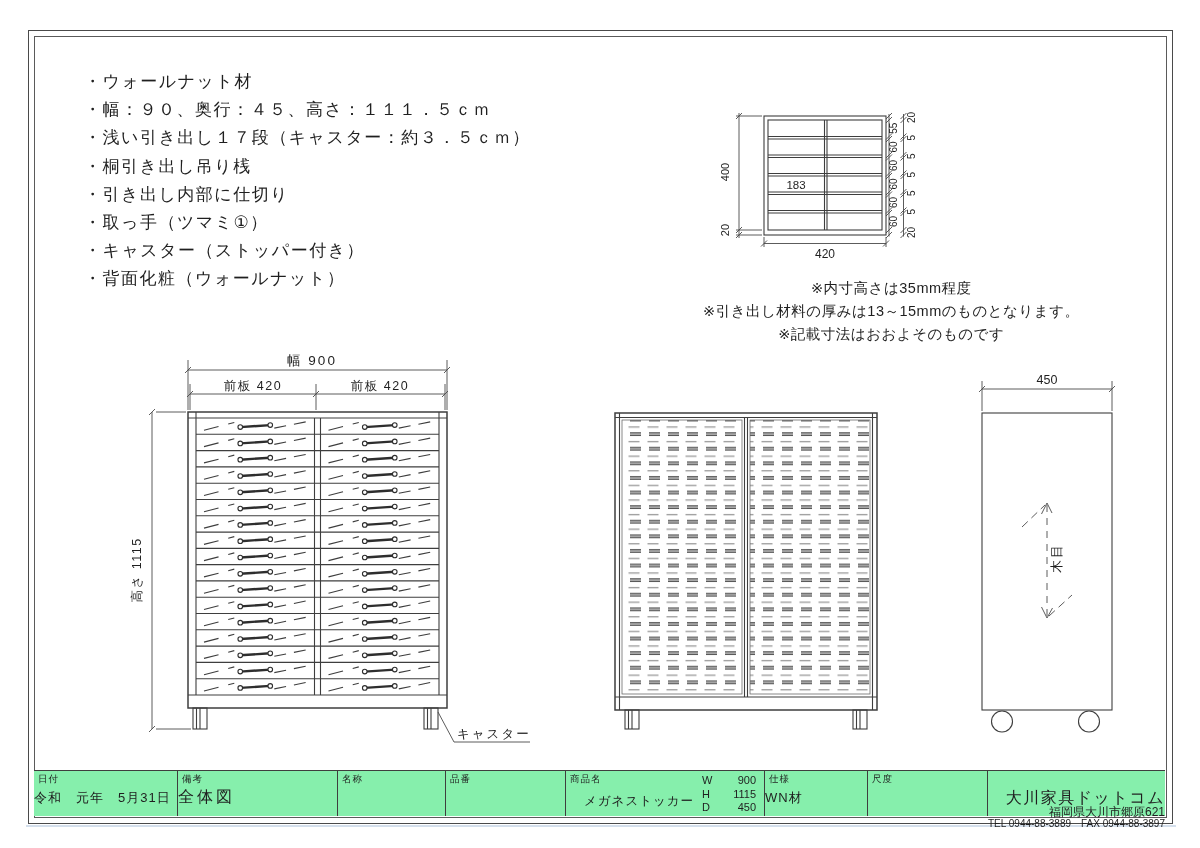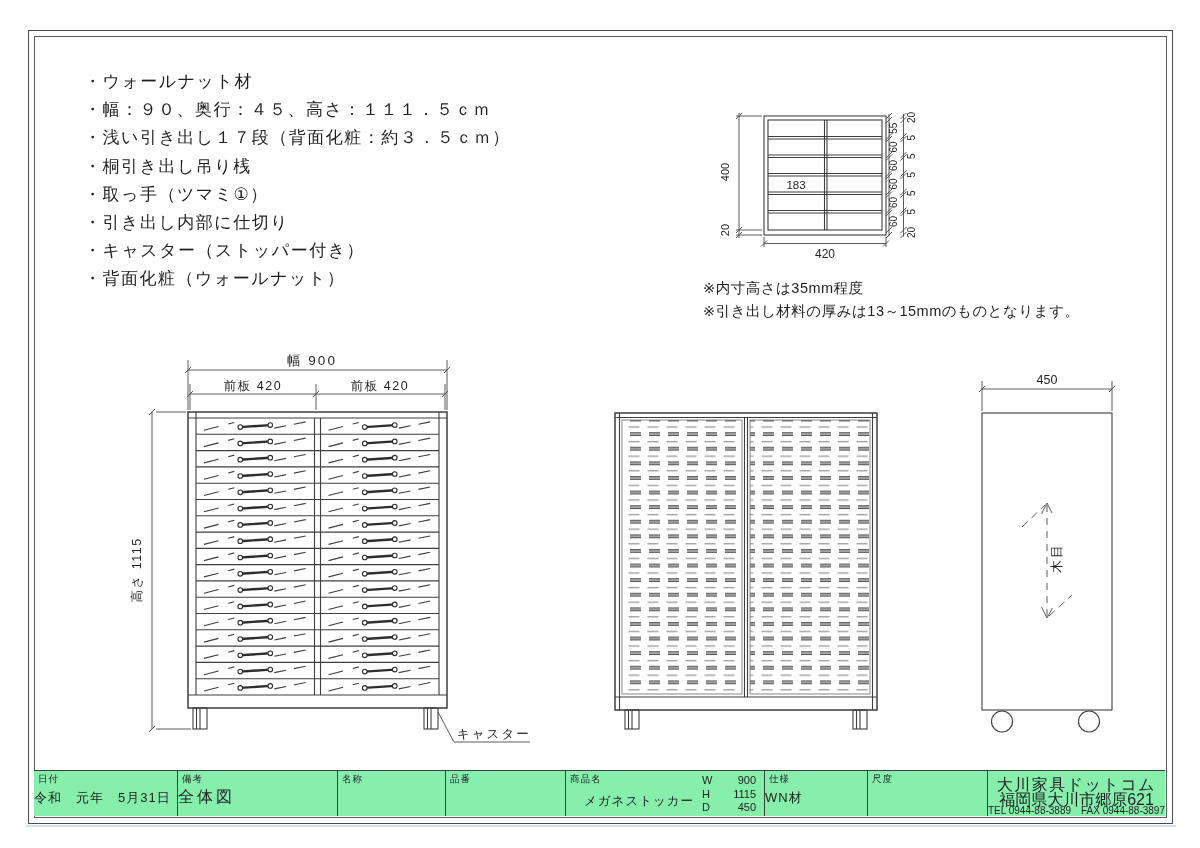--- a/index.html
+++ b/index.html
@@ -5,63 +5,64 @@
   html,body{margin:0;padding:0;background:#fff;}
   body{width:1200px;height:848px;position:relative;overflow:hidden;
        font-family:"Liberation Sans","DejaVu Sans",sans-serif;color:#1f1f1f;}
   .frame-outer{position:absolute;left:28px;top:30px;width:1143px;height:792px;
        border:1.4px solid #4a4a4a;}
   .frame-inner{position:absolute;left:34px;top:36px;width:1131px;height:780px;
        border:1px solid #5a5a5a;}
   .scan-line{position:absolute;left:26px;top:825px;width:1150px;height:2px;background:#d4dfec;}
   .spec-list{position:absolute;left:68px;top:52px;margin:16px;padding:0;list-style:none;}
   .spec-list li{font-size:17px;line-height:28.2px;letter-spacing:1.5px;white-space:pre;}
-  .notes{position:absolute;left:703px;top:277px;margin:0;padding:0;list-style:none;}
+  .notes{position:absolute;left:703px;top:277px;margin:0;padding:0;list-style:none;text-align:center;}
   .notes li{font-size:14.5px;line-height:23px;letter-spacing:0.5px;white-space:pre;}
   svg.drawing{position:absolute;left:0;top:0;pointer-events:none;}
   .ln{stroke:#3e3e3e;fill:none;stroke-width:1.1px;}
   .lnth{stroke:#3e3e3e;fill:none;stroke-width:1.5px;}
   .lndim{stroke:#4a4a4a;fill:none;stroke-width:0.9px;}
   text.t{fill:#1f1f1f;font-family:"Liberation Sans","DejaVu Sans",sans-serif;}
   
   .title-block{position:absolute;left:34px;top:770px;width:1131px;height:46px;
      border-top:1.2px solid #3e3e3e;display:flex;box-sizing:border-box;background:#86efac;}
   .tb-cell{position:relative;box-sizing:border-box;border-right:1.2px solid #3e3e3e;height:100%;}
   .tb-cell:last-child{border-right:none;}
   .tb-label{position:absolute;left:4px;top:2px;font-size:9.5px;letter-spacing:1px;}
   .tb-value{position:absolute;left:0;right:0;top:18px;font-size:13px;letter-spacing:1px;}
   .tb-value.big{font-size:16px;letter-spacing:3px;top:16px;}
   .tb-prod-name{position:absolute;left:18px;top:22px;font-size:12.5px;letter-spacing:1px;text-align:center;}
   .tb-dims{position:absolute;right:8px;top:3px;width:54px;font-size:11px;}
   .tb-dims .row{display:flex;justify-content:space-between;line-height:13.5px;}
-  .tb-company{position:absolute;left:0;right:0;top:4px;text-align:center;}
+  .tb-company{position:absolute;left:0;right:0;top:17px;text-align:right;}
   .tb-company .co-name{font-size:16px;letter-spacing:1.5px;line-height:19px;}
-  .tb-company .co-addr{font-size:16px;line-height:11px;}
+  .tb-company .co-addr{font-size:12px;line-height:11px;}
   .tb-company .co-tel{font-size:10px;line-height:11px;white-space:pre;}
 </style>
 </head>
 <body>
 
 <div class="frame-outer"></div>
 <div class="frame-inner"></div>
 <div class="scan-line"></div>
 
 <ul class="spec-list" id="spec-list">
     <li>・ウォールナット材</li>
     <li>・幅：９０、奥行：４５、高さ：１１１．５ｃｍ</li>
-    <li>・浅い引き出し１７段（背面化粧：約３．５ｃｍ）</li>
+    <li>・浅い引き出し１７段（キャスター：約３．５ｃｍ）</li>
     <li>・桐引き出し吊り桟</li>
+    <li>・引き出し内部に仕切り</li>
     <li>・取っ手（ツマミ①）</li>
-    <li>・引き出し内部に仕切り</li>
     <li>・キャスター（ストッパー付き）</li>
     <li>・背面化粧（ウォールナット）</li>
   </ul>
 <ul class="notes" id="notes-list">
     <li>※内寸高さは35mm程度</li>
     <li>※引き出し材料の厚みは13～15mmのものとなります。</li>
+    <li>※記載寸法はおおよそのものです</li>
   </ul>
 
 <svg class="drawing" width="1200" height="848" viewBox="0 0 1200 848">
   <defs>
     <pattern id="hatch" width="19" height="14.6" patternUnits="userSpaceOnUse">
       <line x1="1.5" y1="3.6" x2="12.5" y2="3.6" stroke="#9a9a9a" stroke-width="1.3"></line>
       <line x1="3" y1="9.6" x2="14" y2="9.6" stroke="#3f3f3f" stroke-width="1.3"></line>
       <line x1="3" y1="11.9" x2="14" y2="11.9" stroke="#3f3f3f" stroke-width="1.3"></line>
     </pattern>
   </defs>

